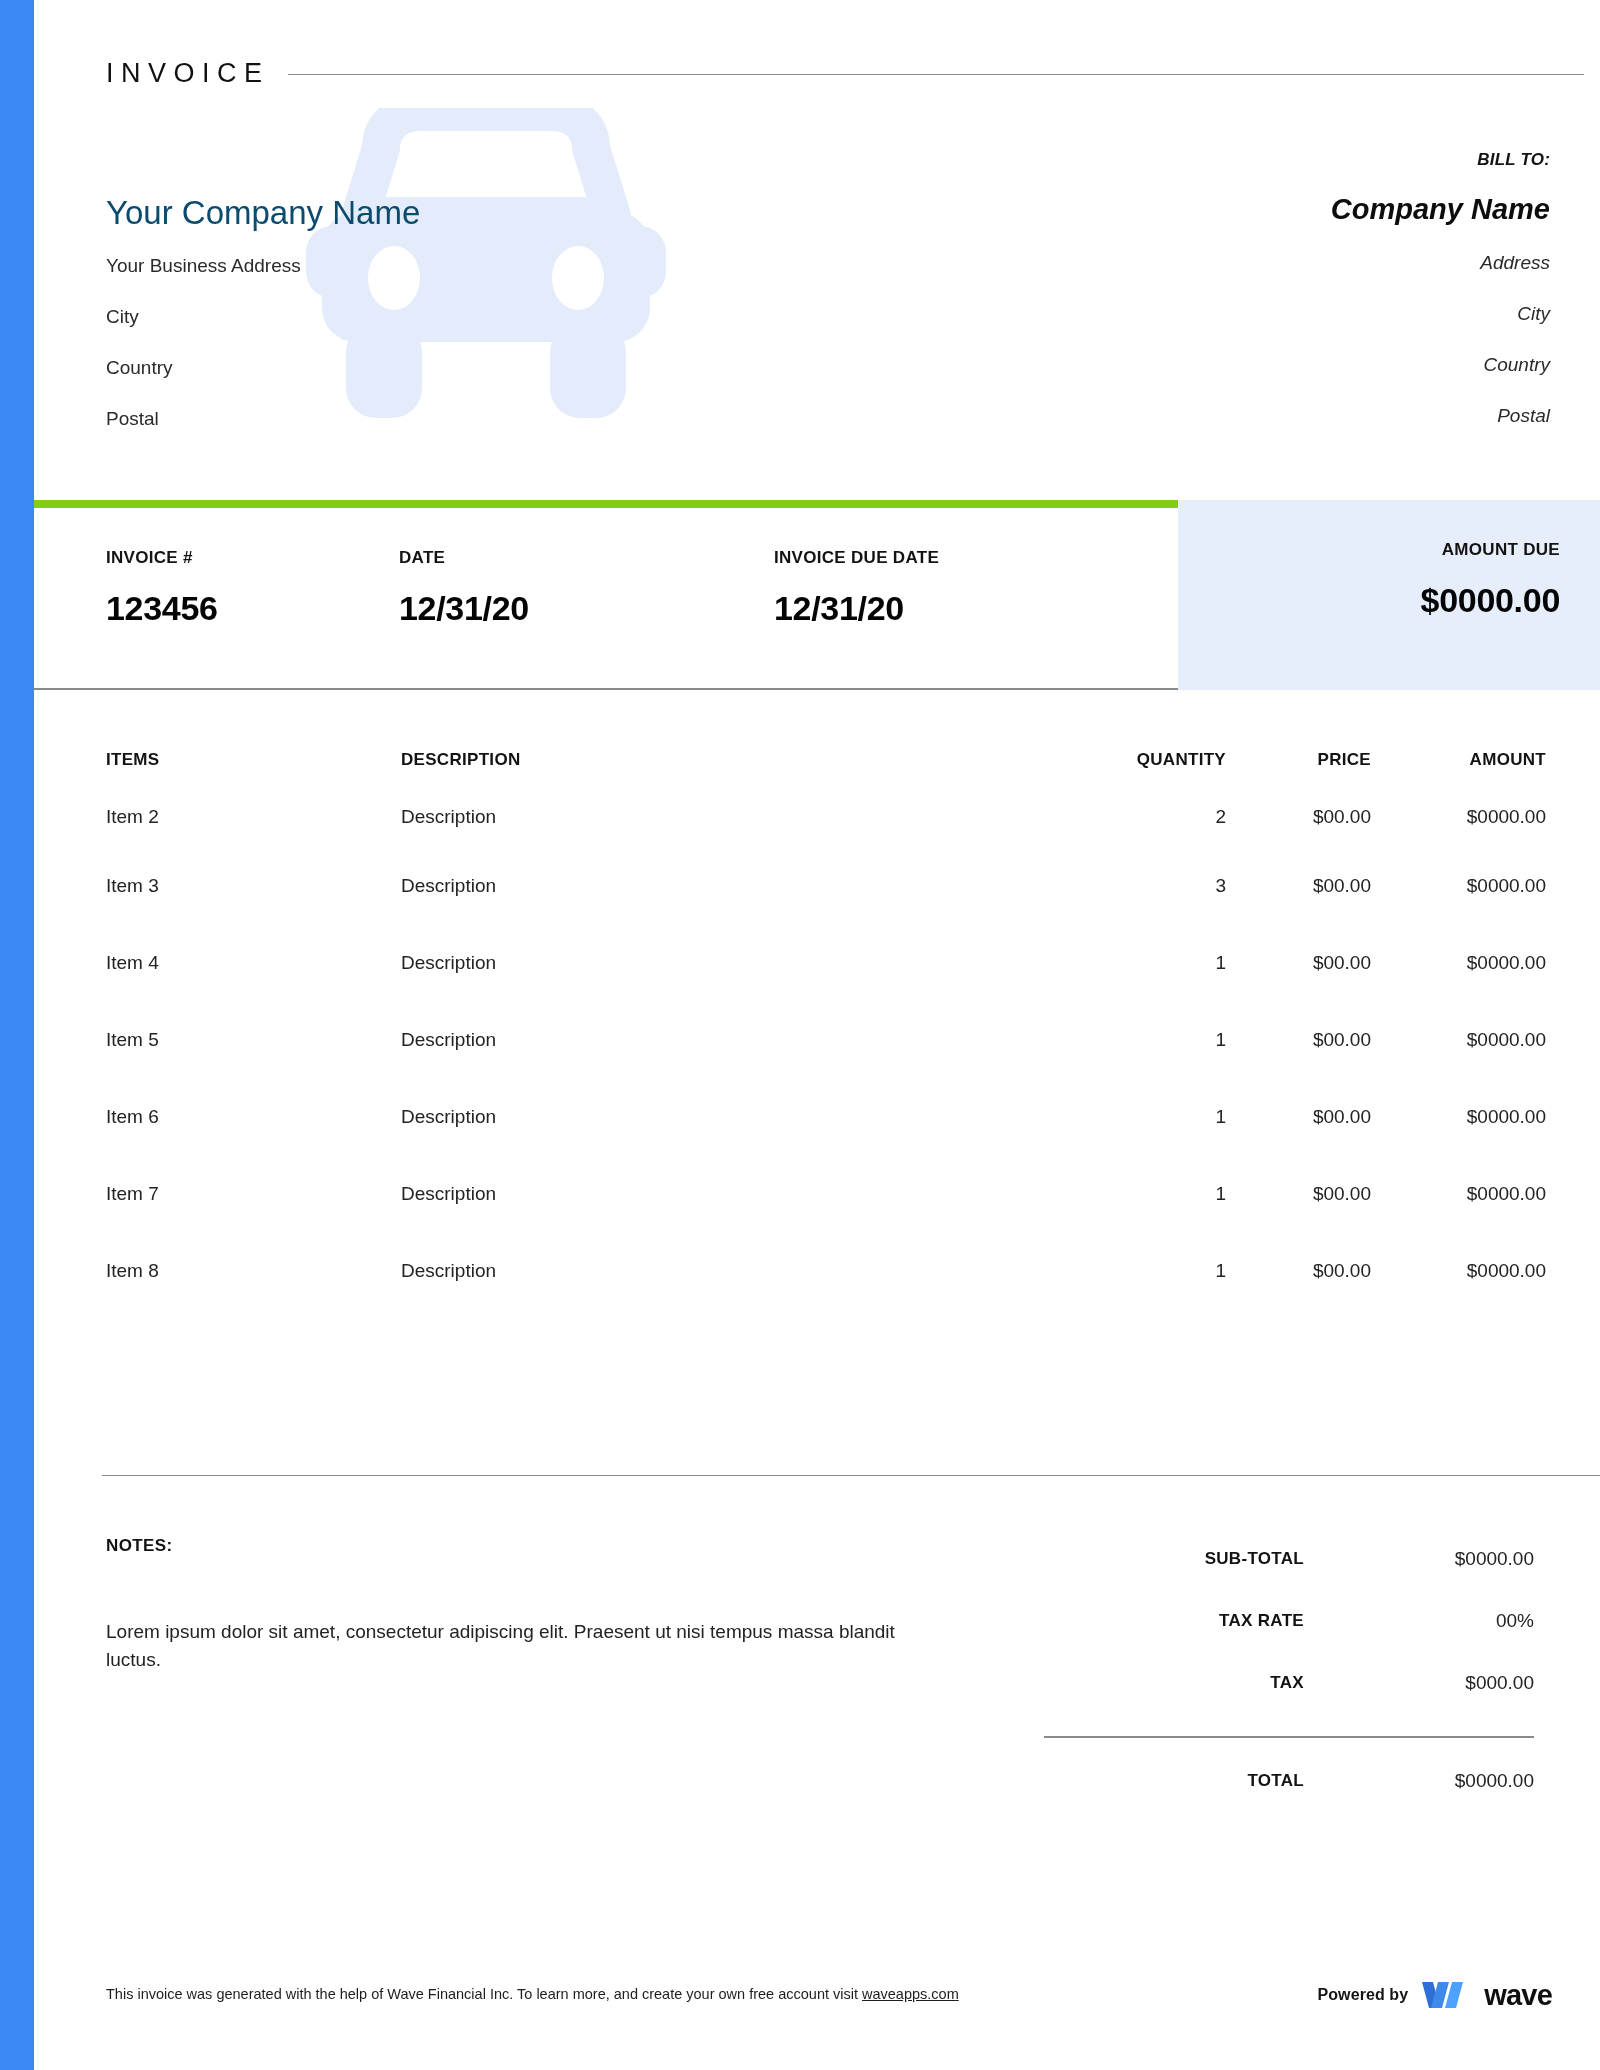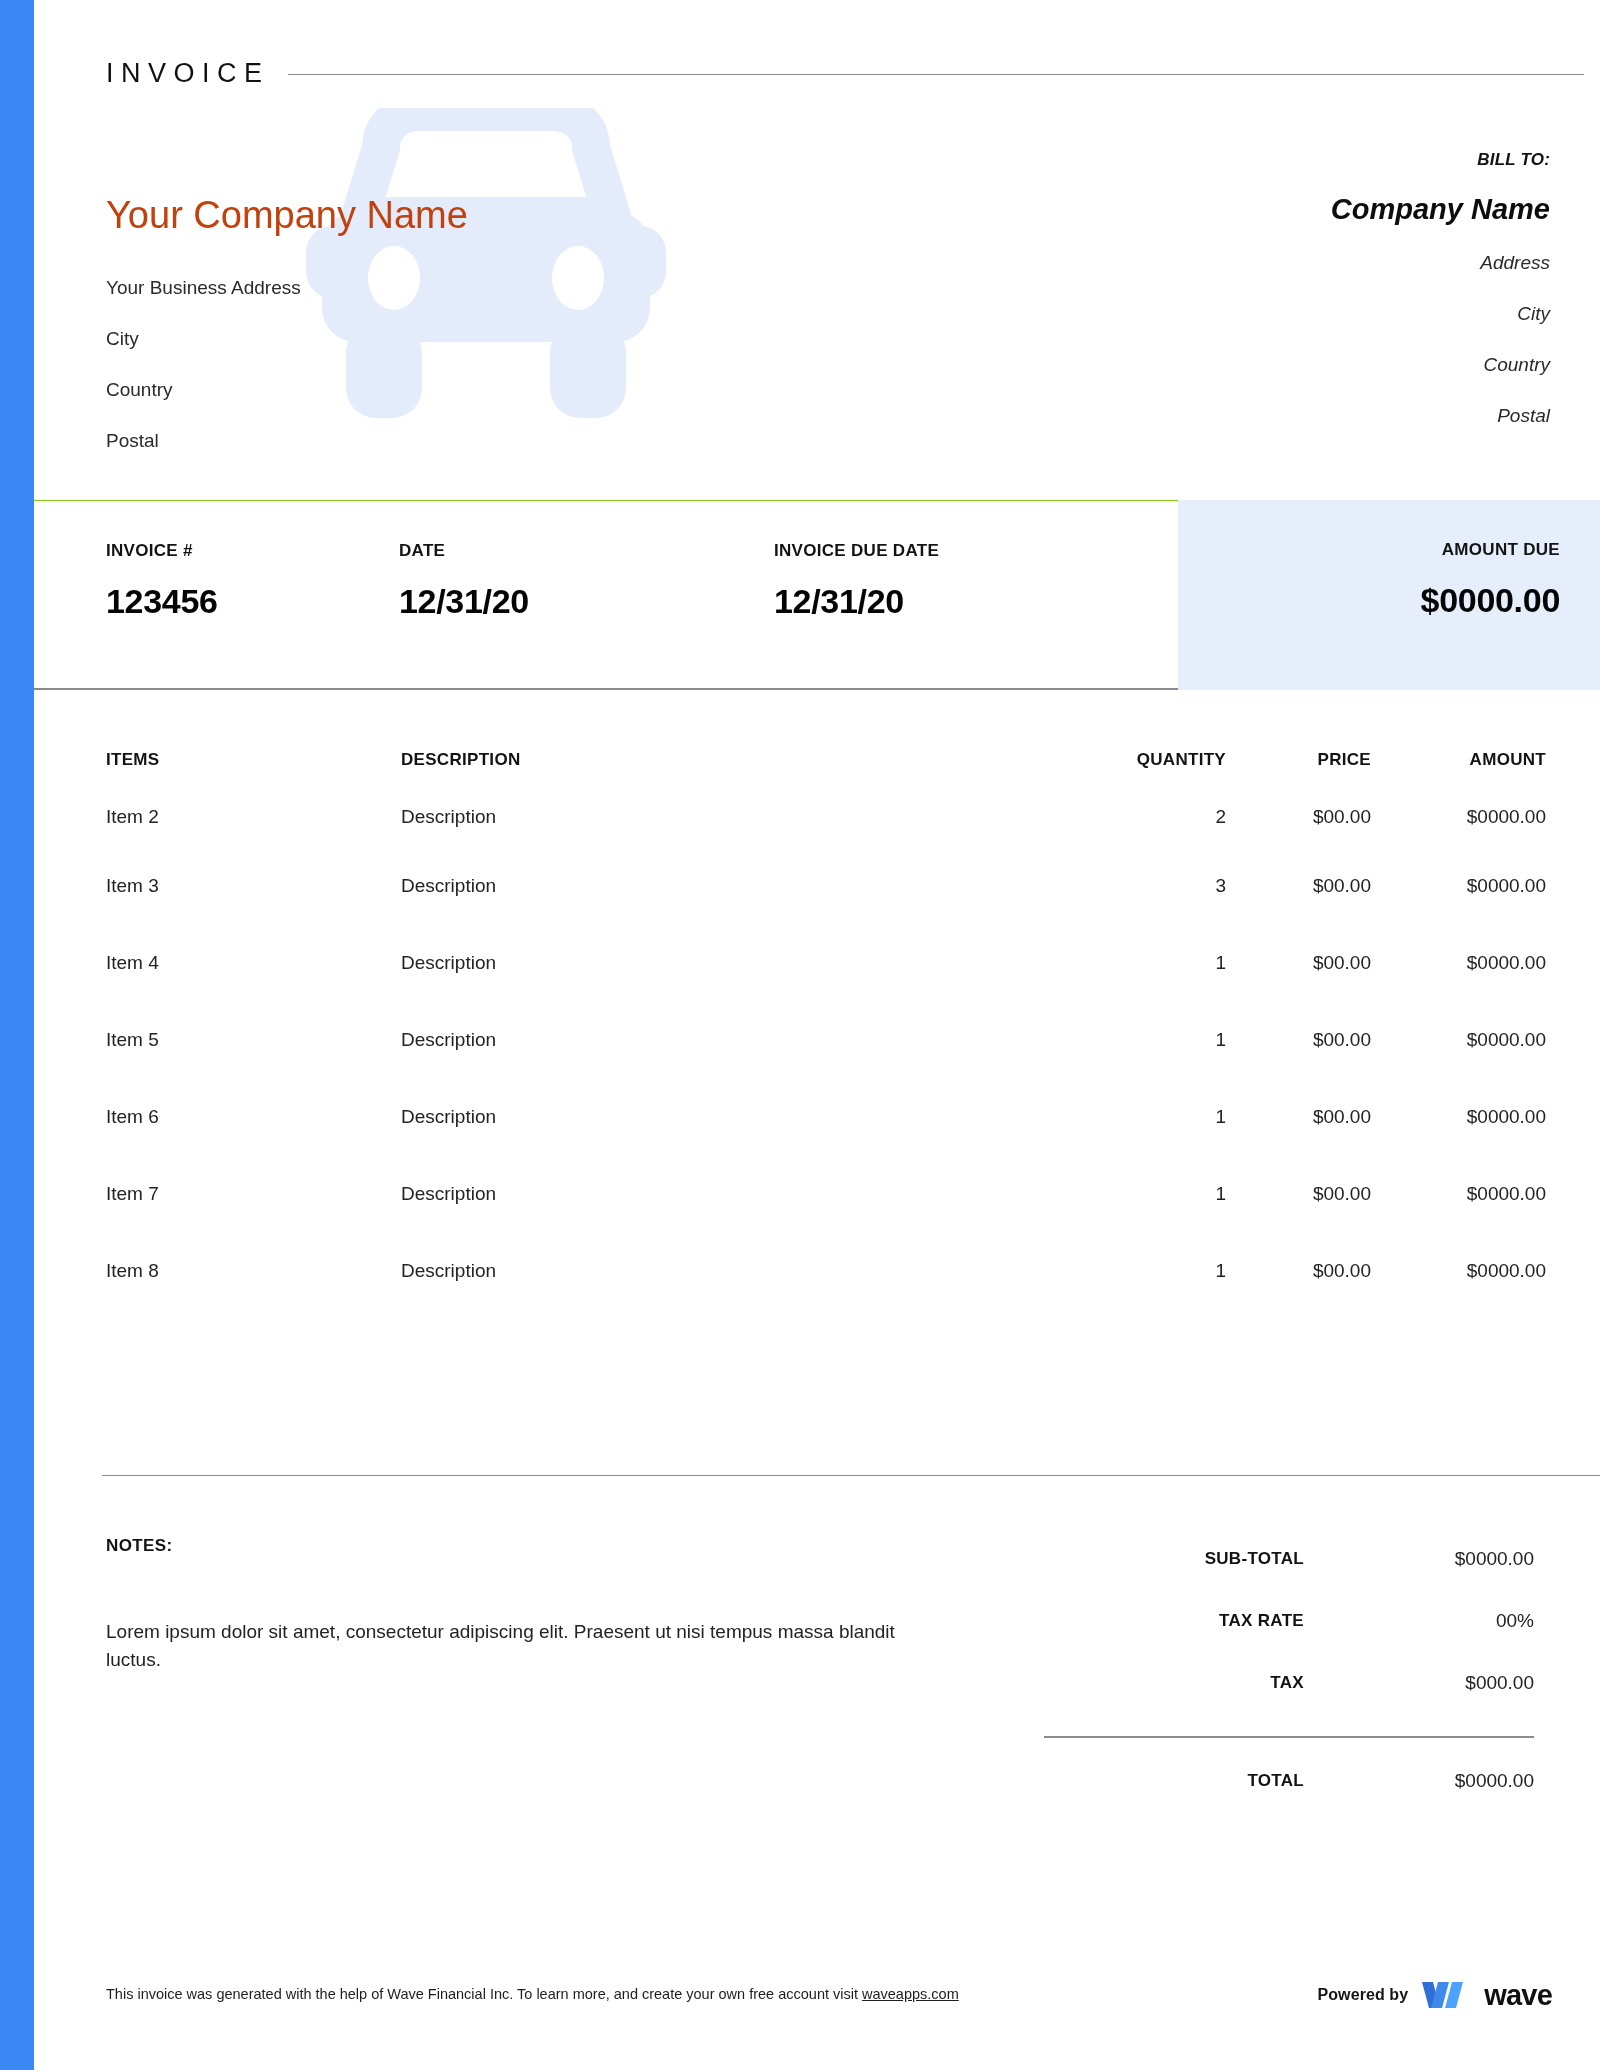--- a/index.html
+++ b/index.html
@@ -77,25 +77,25 @@
     left: 0; top: 150px;
     width: 1566px;
     height: 340px;
   }
   .company-block {
     position: absolute;
     left: 72px; top: 44px;
     width: 620px;
   }
   .company-name {
-    font-size: 38px;
+    font-size: 33px;
     font-weight: 400;
-    color: #c2410c;
+    color: #0c4a6e;
     line-height: 1.15;
-    margin-bottom: 40px;
+    margin-bottom: 24px;
   }
   .addr-line {
     font-size: 19px;
     color: #2a2a2a;
     line-height: 1.0;
     margin-bottom: 32px;
   }
   .addr-line:last-child { margin-bottom: 0; }
 
   .billto-block {
@@ -131,21 +131,21 @@
     position: absolute;
     left: 0; top: 500px;
     width: 1566px;
     height: 190px;
   }
   .meta-left {
     position: absolute;
     left: 0; top: 0;
     width: 1144px;
     height: 190px;
-    border-top: 1px solid #84cc16;
+    border-top: 8px solid #84cc16;
     border-bottom: 2px solid #8a8a8a;
     background: #ffffff;
   }
   .meta-right {
     position: absolute;
     left: 1144px; top: 0;
     width: 422px;
     height: 190px;
     background: #e6edfb;
   }

